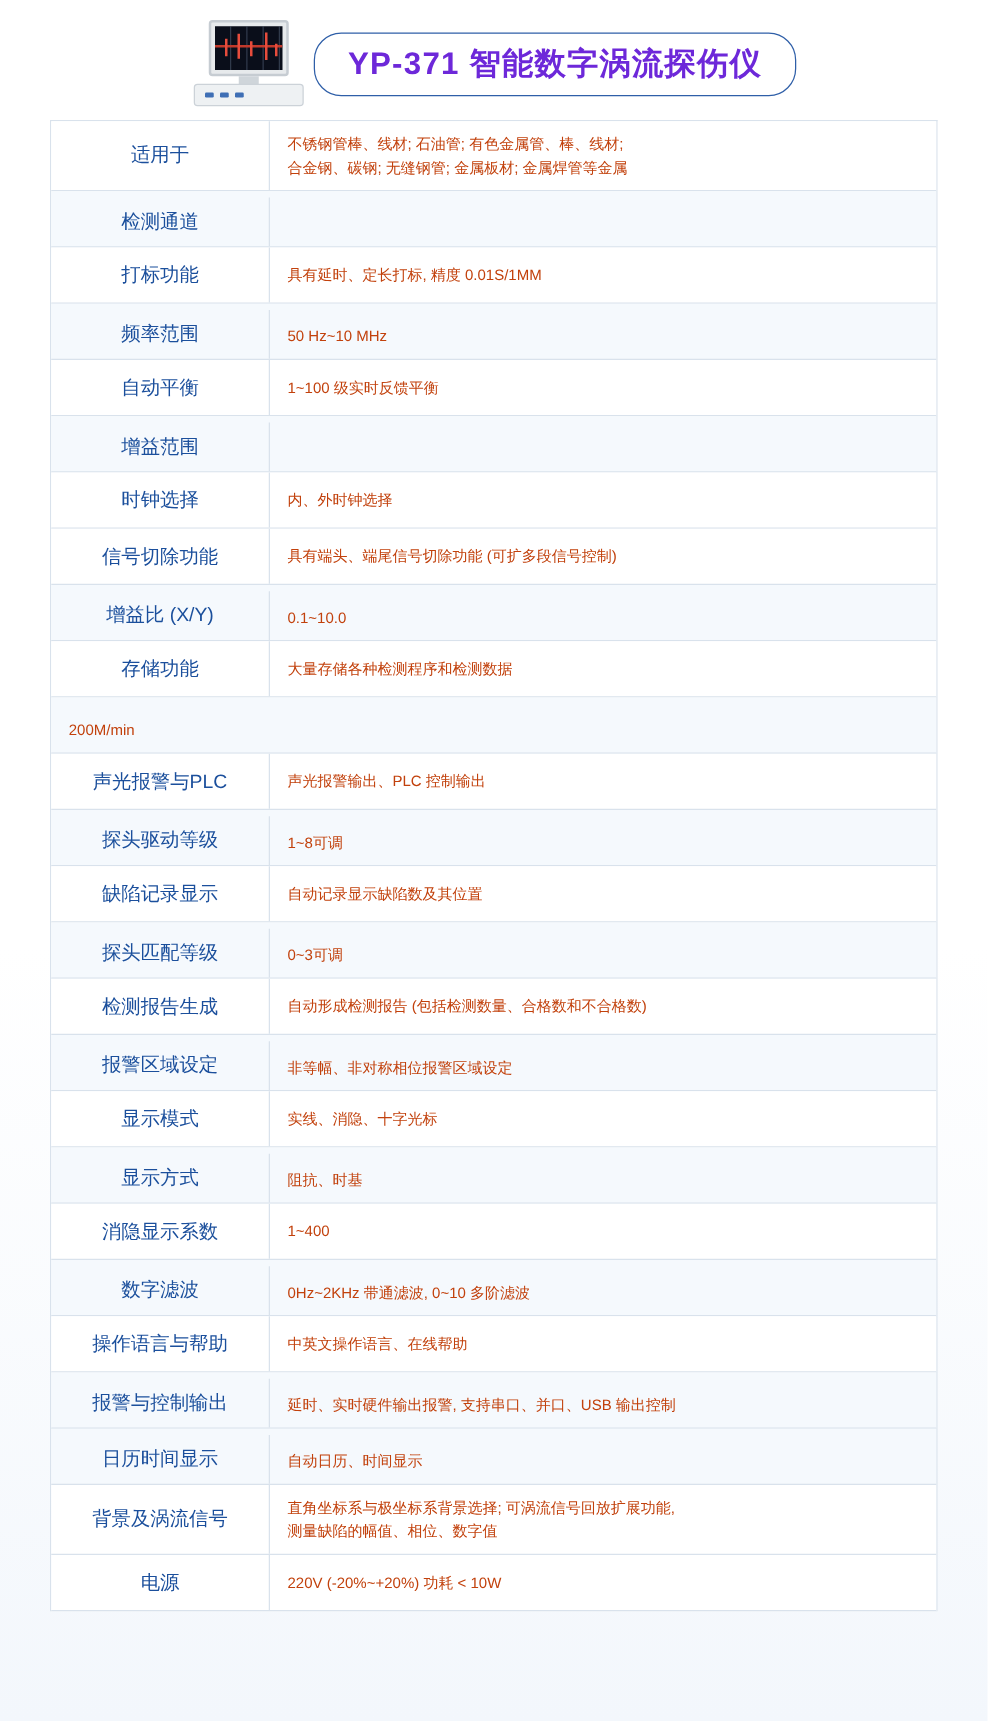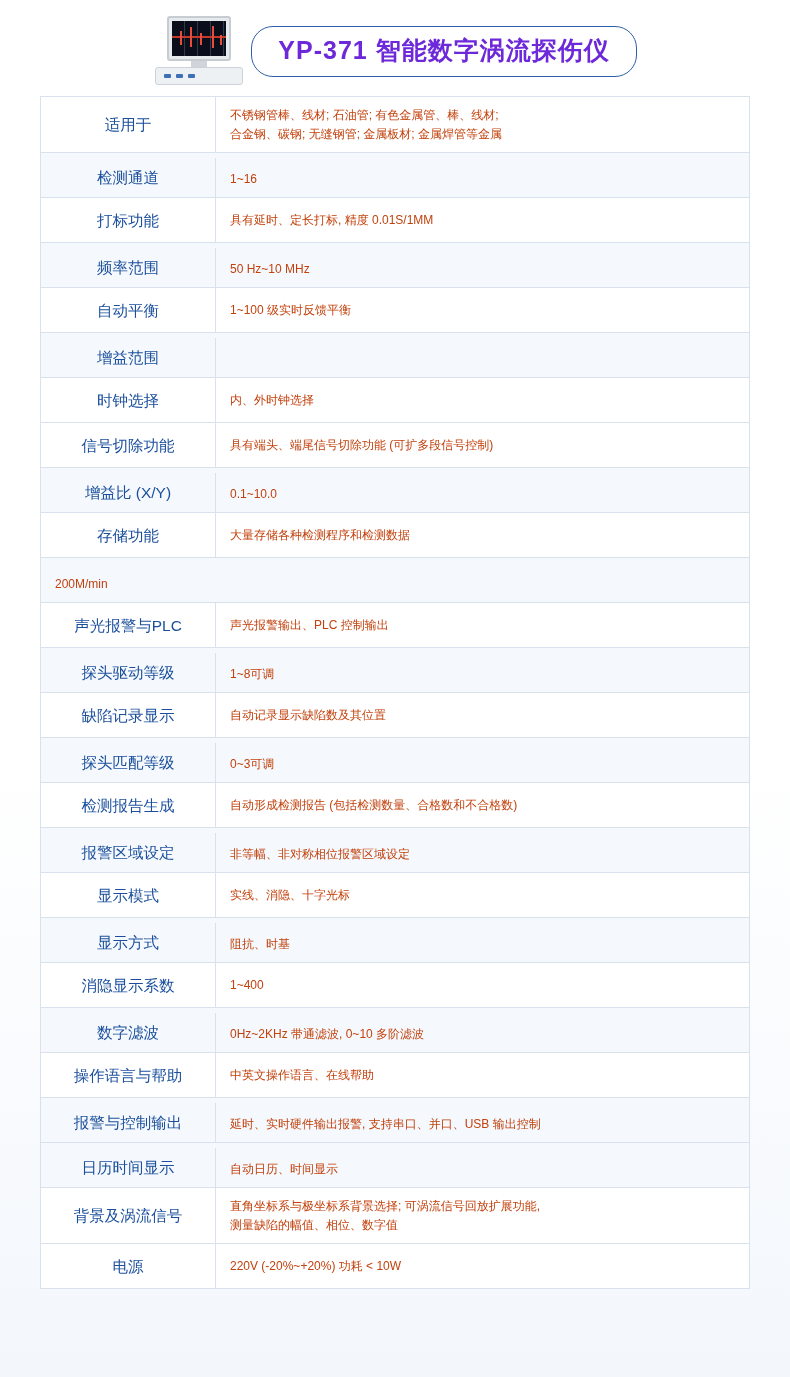--- a/index.html
+++ b/index.html
@@ -190,21 +190,20 @@
   </div>
 
   <div class="table-wrap" id="table-body">
       <div class="row">
         <div class="cell-label">适用于</div>
         <div class="cell-value">不锈钢管棒、线材; 石油管; 有色金属管、棒、线材;
 合金钢、碳钢; 无缝钢管; 金属板材; 金属焊管等金属</div>
       </div>
       <div class="row alt">
         <div class="cell-label">检测通道</div>
-        <div class="cell-value">1~16</div>
       </div>
       <div class="row">
         <div class="cell-label">打标功能</div>
         <div class="cell-value">具有延时、定长打标, 精度 0.01S/1MM</div>
       </div>
       <div class="row alt">
         <div class="cell-label">频率范围</div>
         <div class="cell-value">50 Hz~10 MHz</div>
       </div>
       <div class="row">

